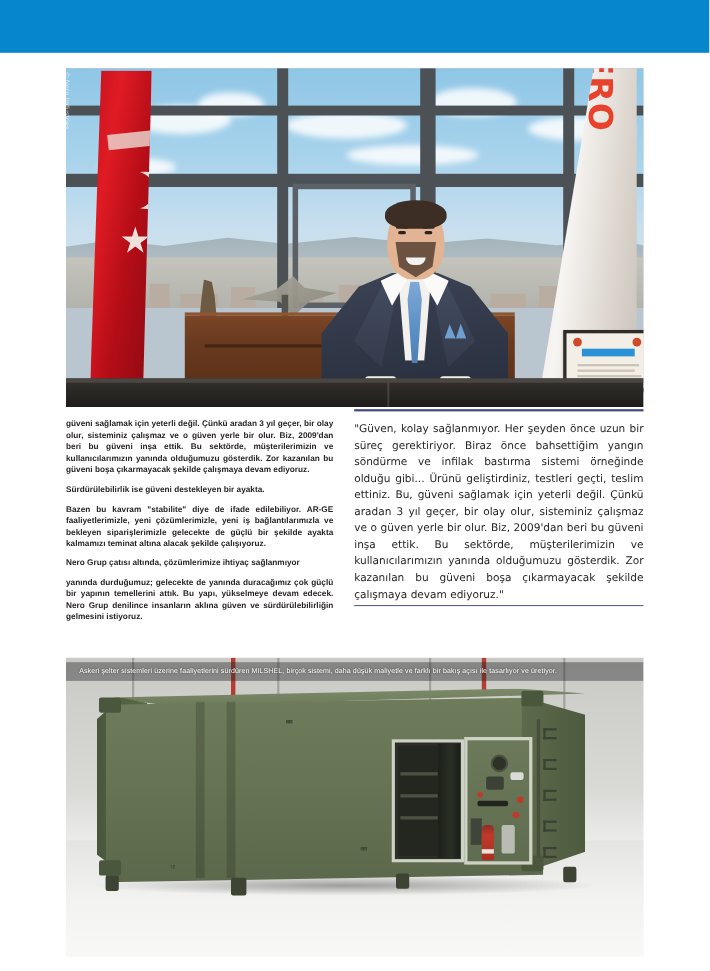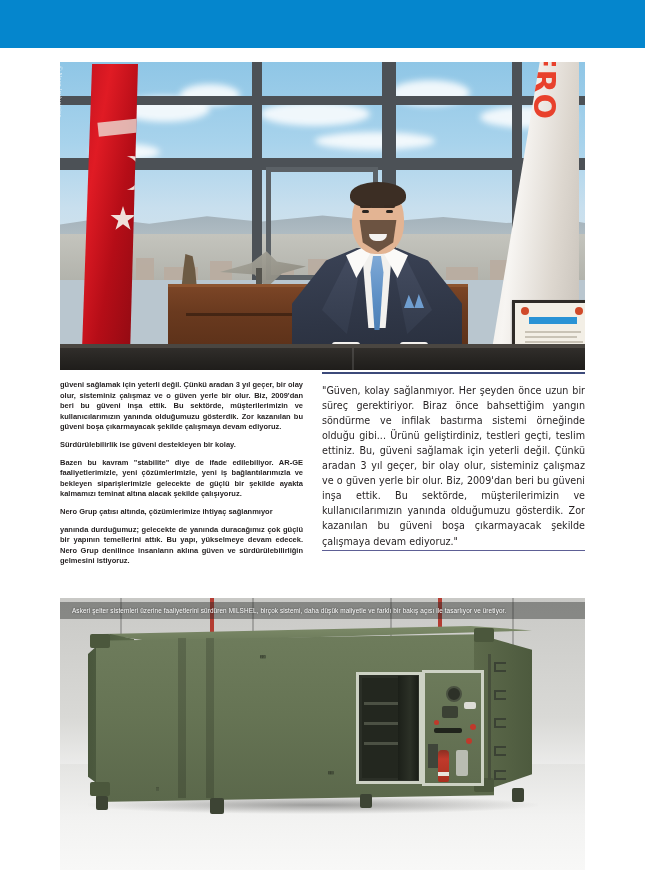--- a/index.html
+++ b/index.html
@@ -528,21 +528,21 @@
     <div class="desk"></div>
     <div class="desk-edge"></div>
     <div class="desk-seam"></div>
 
     <div class="photo-credit">© Nero Industries</div>
   </div>
 </div>
 
 <div class="col-left">
   <p>güveni sağlamak için yeterli değil. Çünkü aradan 3 yıl geçer, bir olay olur, sisteminiz çalışmaz ve o güven yerle bir olur. Biz, 2009'dan beri bu güveni inşa ettik. Bu sektörde, müşterilerimizin ve kullanıcılarımızın yanında olduğumuzu gösterdik. Zor kazanılan bu güveni boşa çıkarmayacak şekilde çalışmaya devam ediyoruz.</p>
-  <p>Sürdürülebilirlik ise güveni destekleyen bir kolay.</p>
+  <p>Sürdürülebilirlik ise güveni destekleyen bir ayakta.</p>
   <p>Bazen bu kavram "stabilite" diye de ifade edilebiliyor. AR-GE faaliyetlerimizle, yeni çözümlerimizle, yeni iş bağlantılarımızla ve bekleyen siparişlerimizle gelecekte de güçlü bir şekilde ayakta kalmamızı teminat altına alacak şekilde çalışıyoruz.</p>
   <p>Nero Grup çatısı altında, çözümlerimize ihtiyaç sağlanmıyor</p>
   <p>yanında durduğumuz; gelecekte de yanında duracağımız çok güçlü bir yapının temellerini attık. Bu yapı, yükselmeye devam edecek. Nero Grup denilince insanların aklına güven ve sürdürülebilirliğin gelmesini istiyoruz.</p>
 </div>
 
 <div class="col-right">
   <div class="rule-top"></div>
   <p class="quote">"Güven, kolay sağlanmıyor. Her şeyden önce uzun bir süreç gerektiriyor. Biraz önce bahsettiğim yangın söndürme ve infilak bastırma sistemi örneğinde olduğu gibi... Ürünü geliştirdiniz, testleri geçti, teslim ettiniz. Bu, güveni sağlamak için yeterli değil. Çünkü aradan 3 yıl geçer, bir olay olur, sisteminiz çalışmaz ve o güven yerle bir olur. Biz, 2009'dan beri bu güveni inşa ettik. Bu sektörde, müşterilerimizin ve kullanıcılarımızın yanında olduğumuzu gösterdik. Zor kazanılan bu güveni boşa çıkarmayacak şekilde çalışmaya devam ediyoruz."</p>
   <div class="rule-bottom"></div>
 </div>

